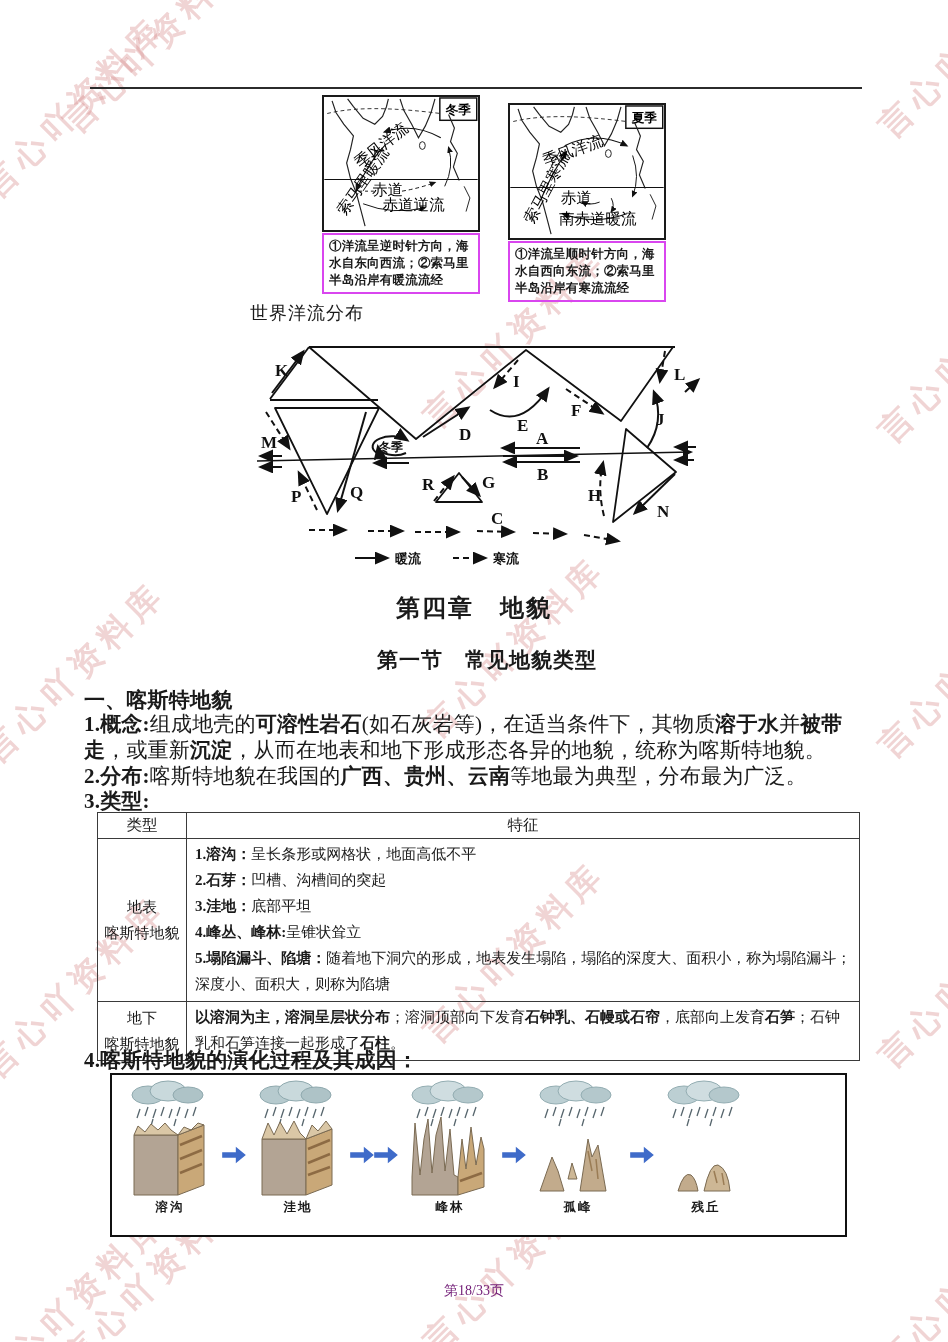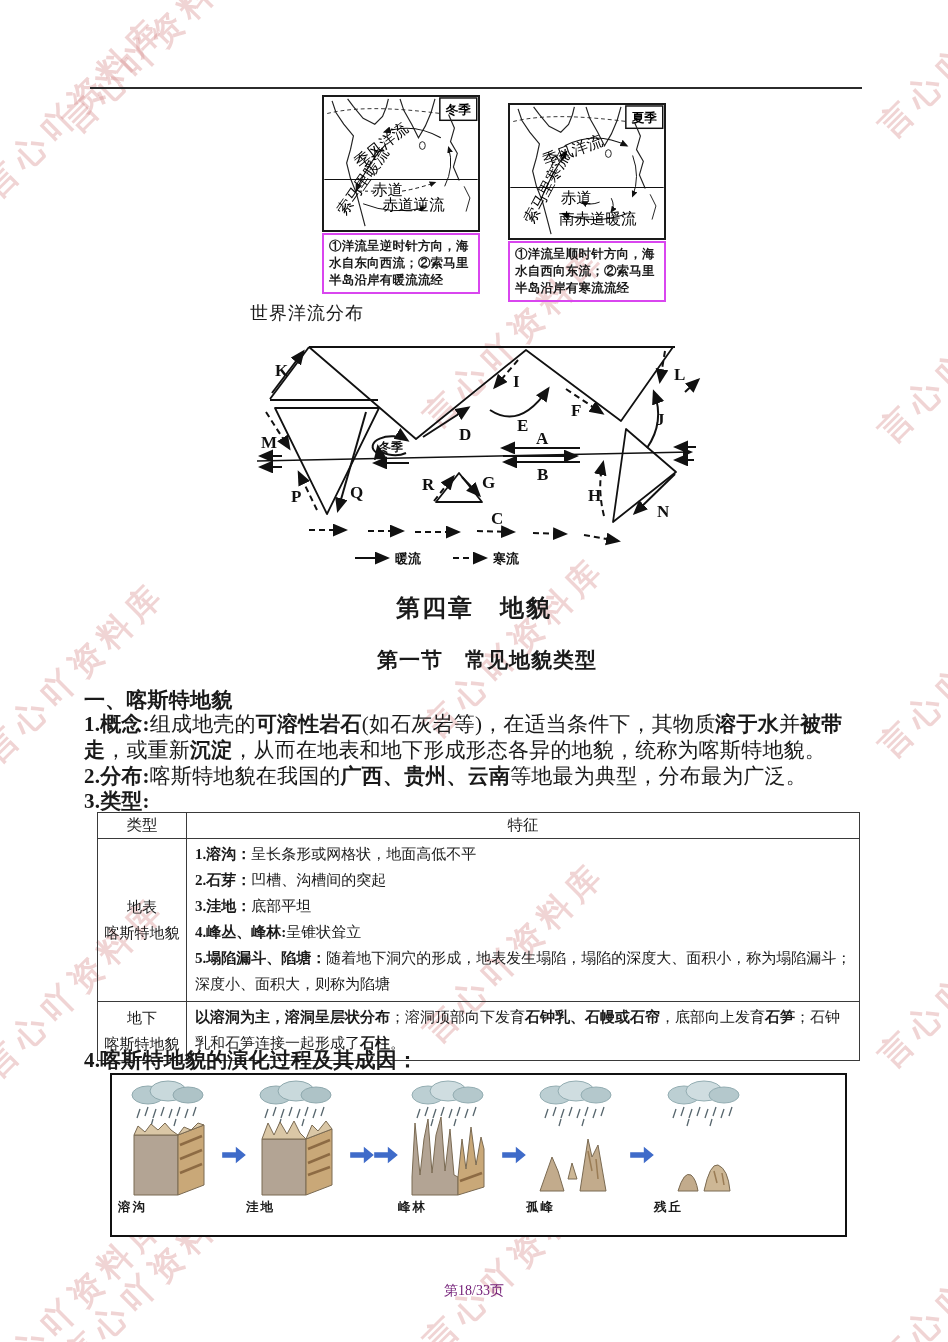--- a/index.html
+++ b/index.html
@@ -34,21 +34,21 @@
   .karst-table{position:absolute;left:97px;top:812px;width:763px;border-collapse:collapse;z-index:1;
       font-size:15px;}
   .karst-table th,.karst-table td{border:1px solid #3a3a3a;padding:0;}
   .karst-table th{font-weight:normal;height:25px;font-size:15.5px;}
   .col-type{width:88px;text-align:center;vertical-align:middle;line-height:26px;}
   .col-feat{padding:2px 6px 4px 8px !important;vertical-align:middle;}
   .feat-line{line-height:26px;}
   
   .evo-fig{position:absolute;left:110px;top:1073px;width:737px;height:164px;border:2px solid #111;
       box-sizing:border-box;display:flex;align-items:stretch;padding:4px 6px 0 6px;z-index:1;background:#fff;}
-  .stage{display:flex;flex-direction:column;align-items:flex-start;width:104px;}
+  .stage{display:flex;flex-direction:column;align-items:center;width:104px;}
   .stage svg{width:104px;height:118px;display:block;}
   .stage-label{font-size:12.5px;font-weight:bold;letter-spacing:2px;margin-top:2px;}
   .evo-arrow{width:24px;margin-top:66px;}
   .evo-arrow svg{display:block;width:24px;height:20px;}
   
   .footer{position:absolute;left:0;top:1282px;width:948px;text-align:center;font-size:14px;color:#701a75;z-index:1;}
 </style>
 </head>
 <body>
 

